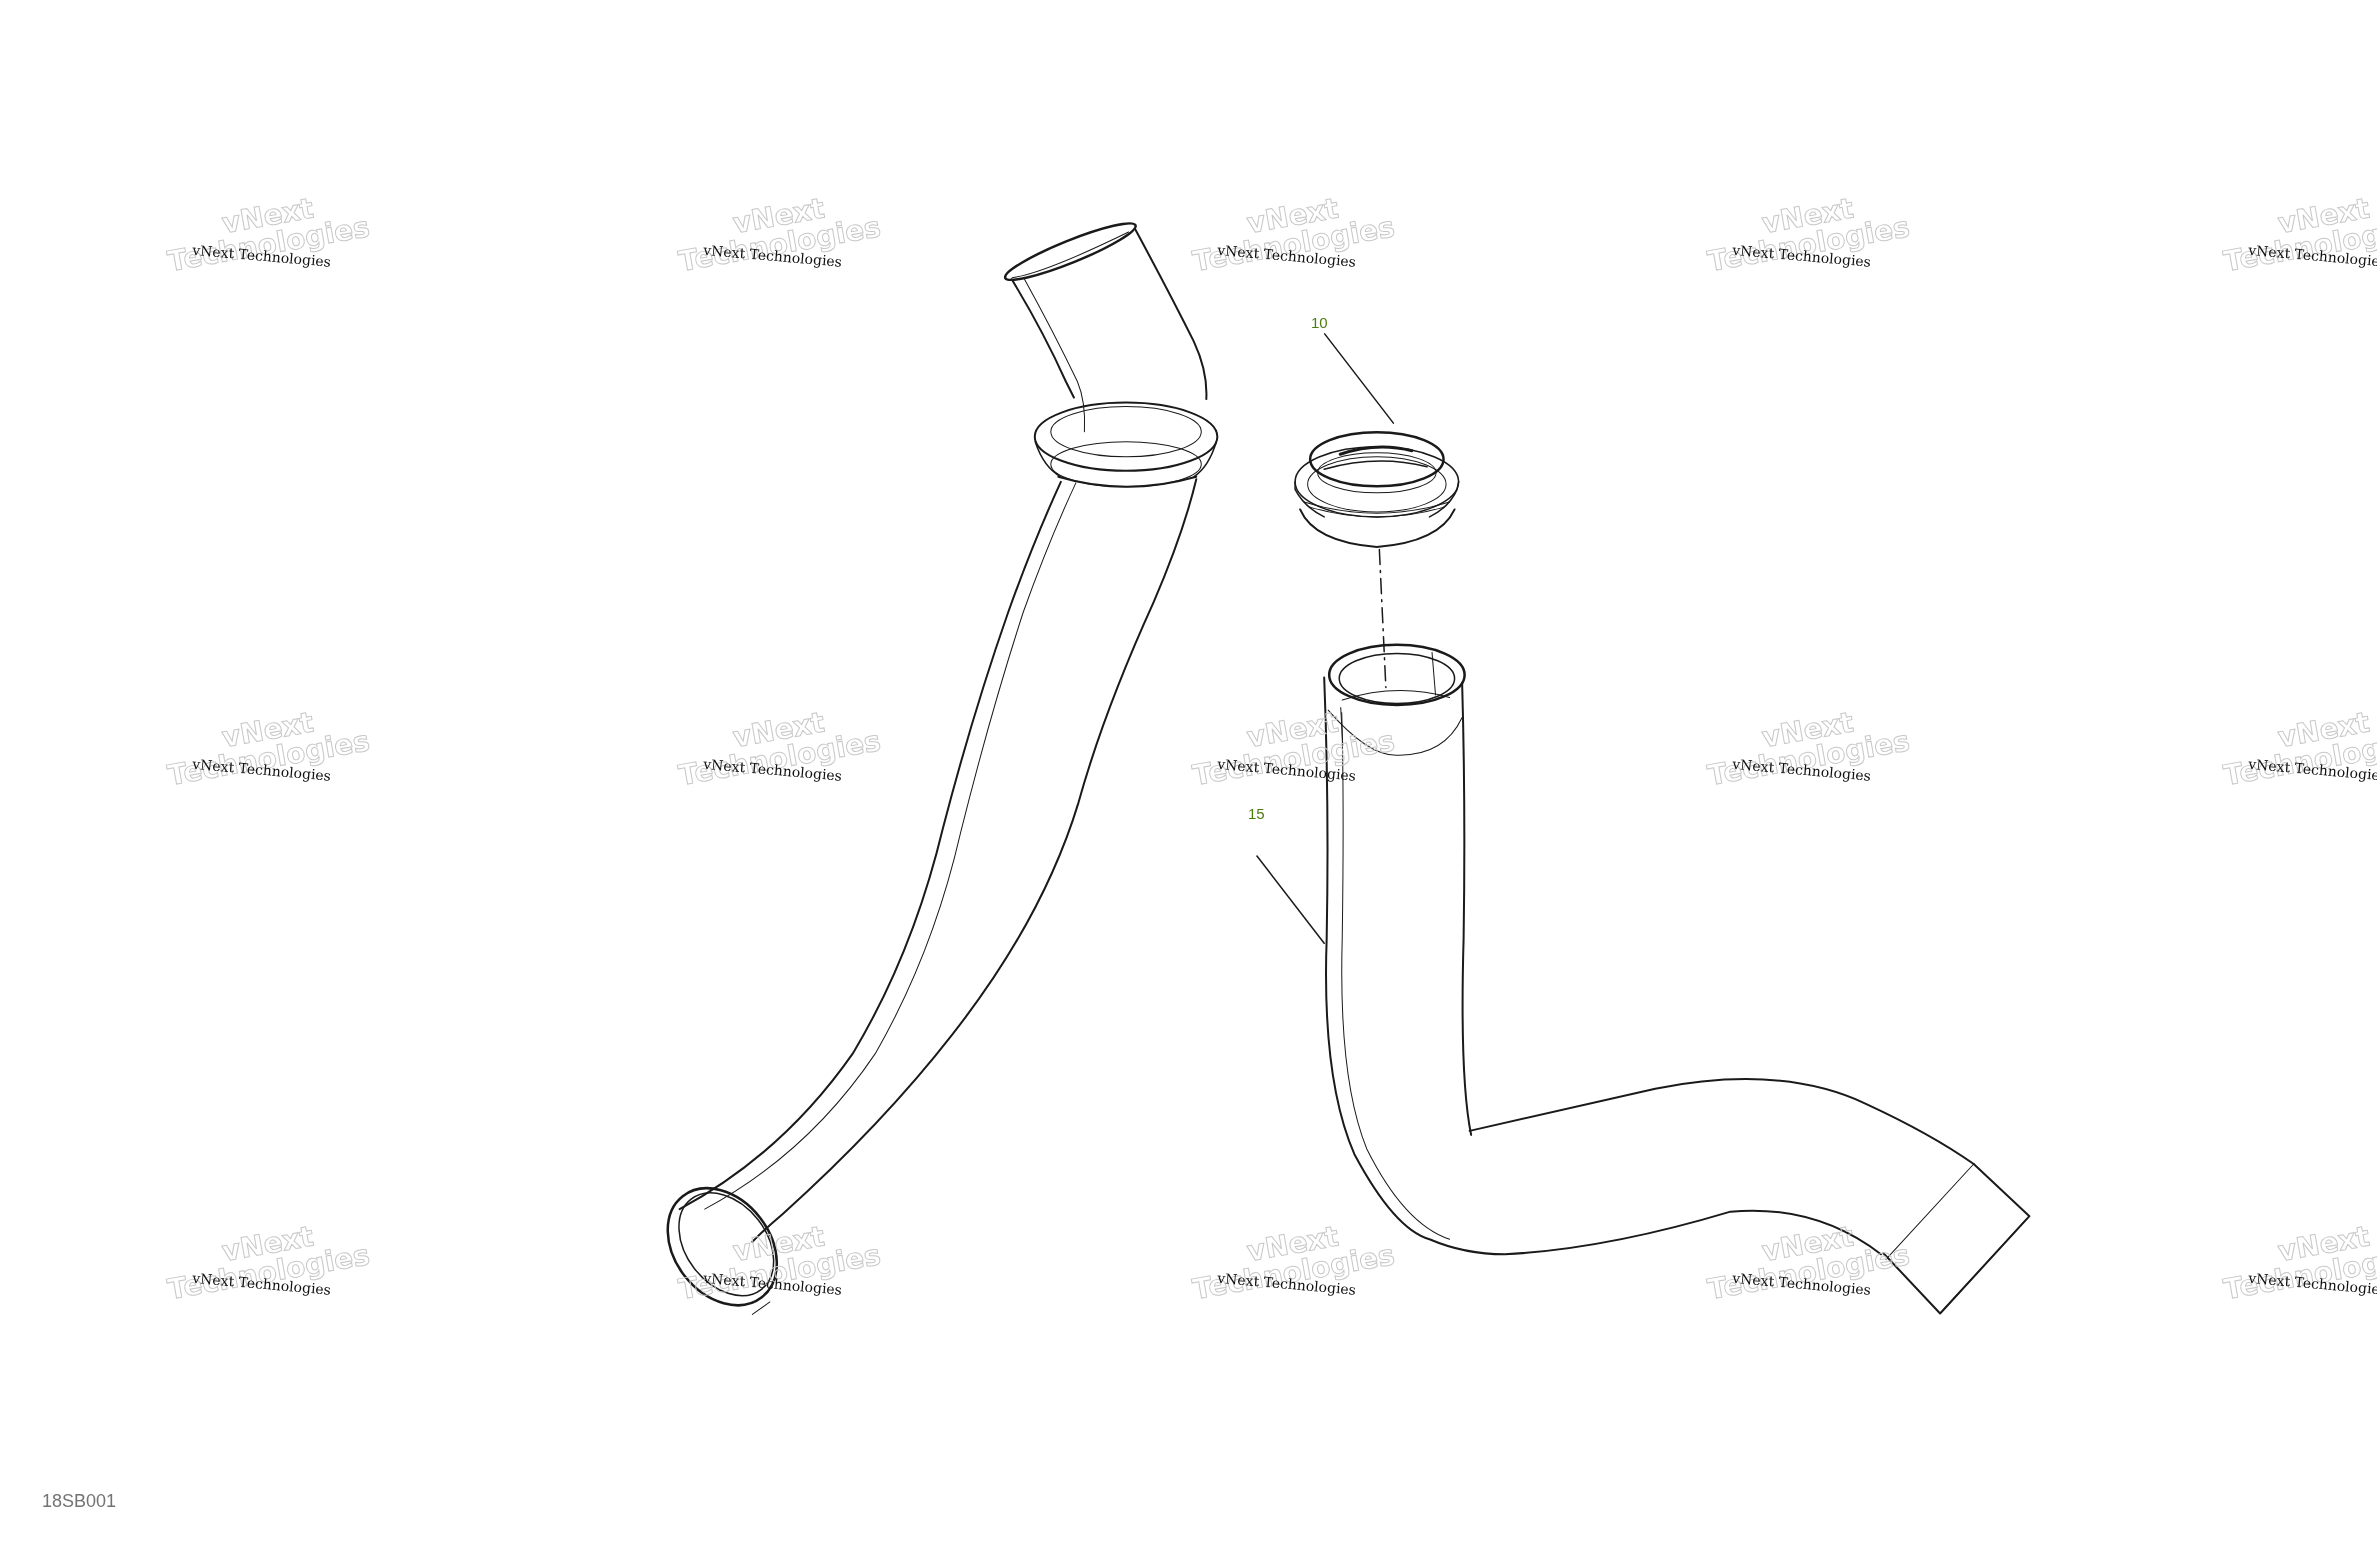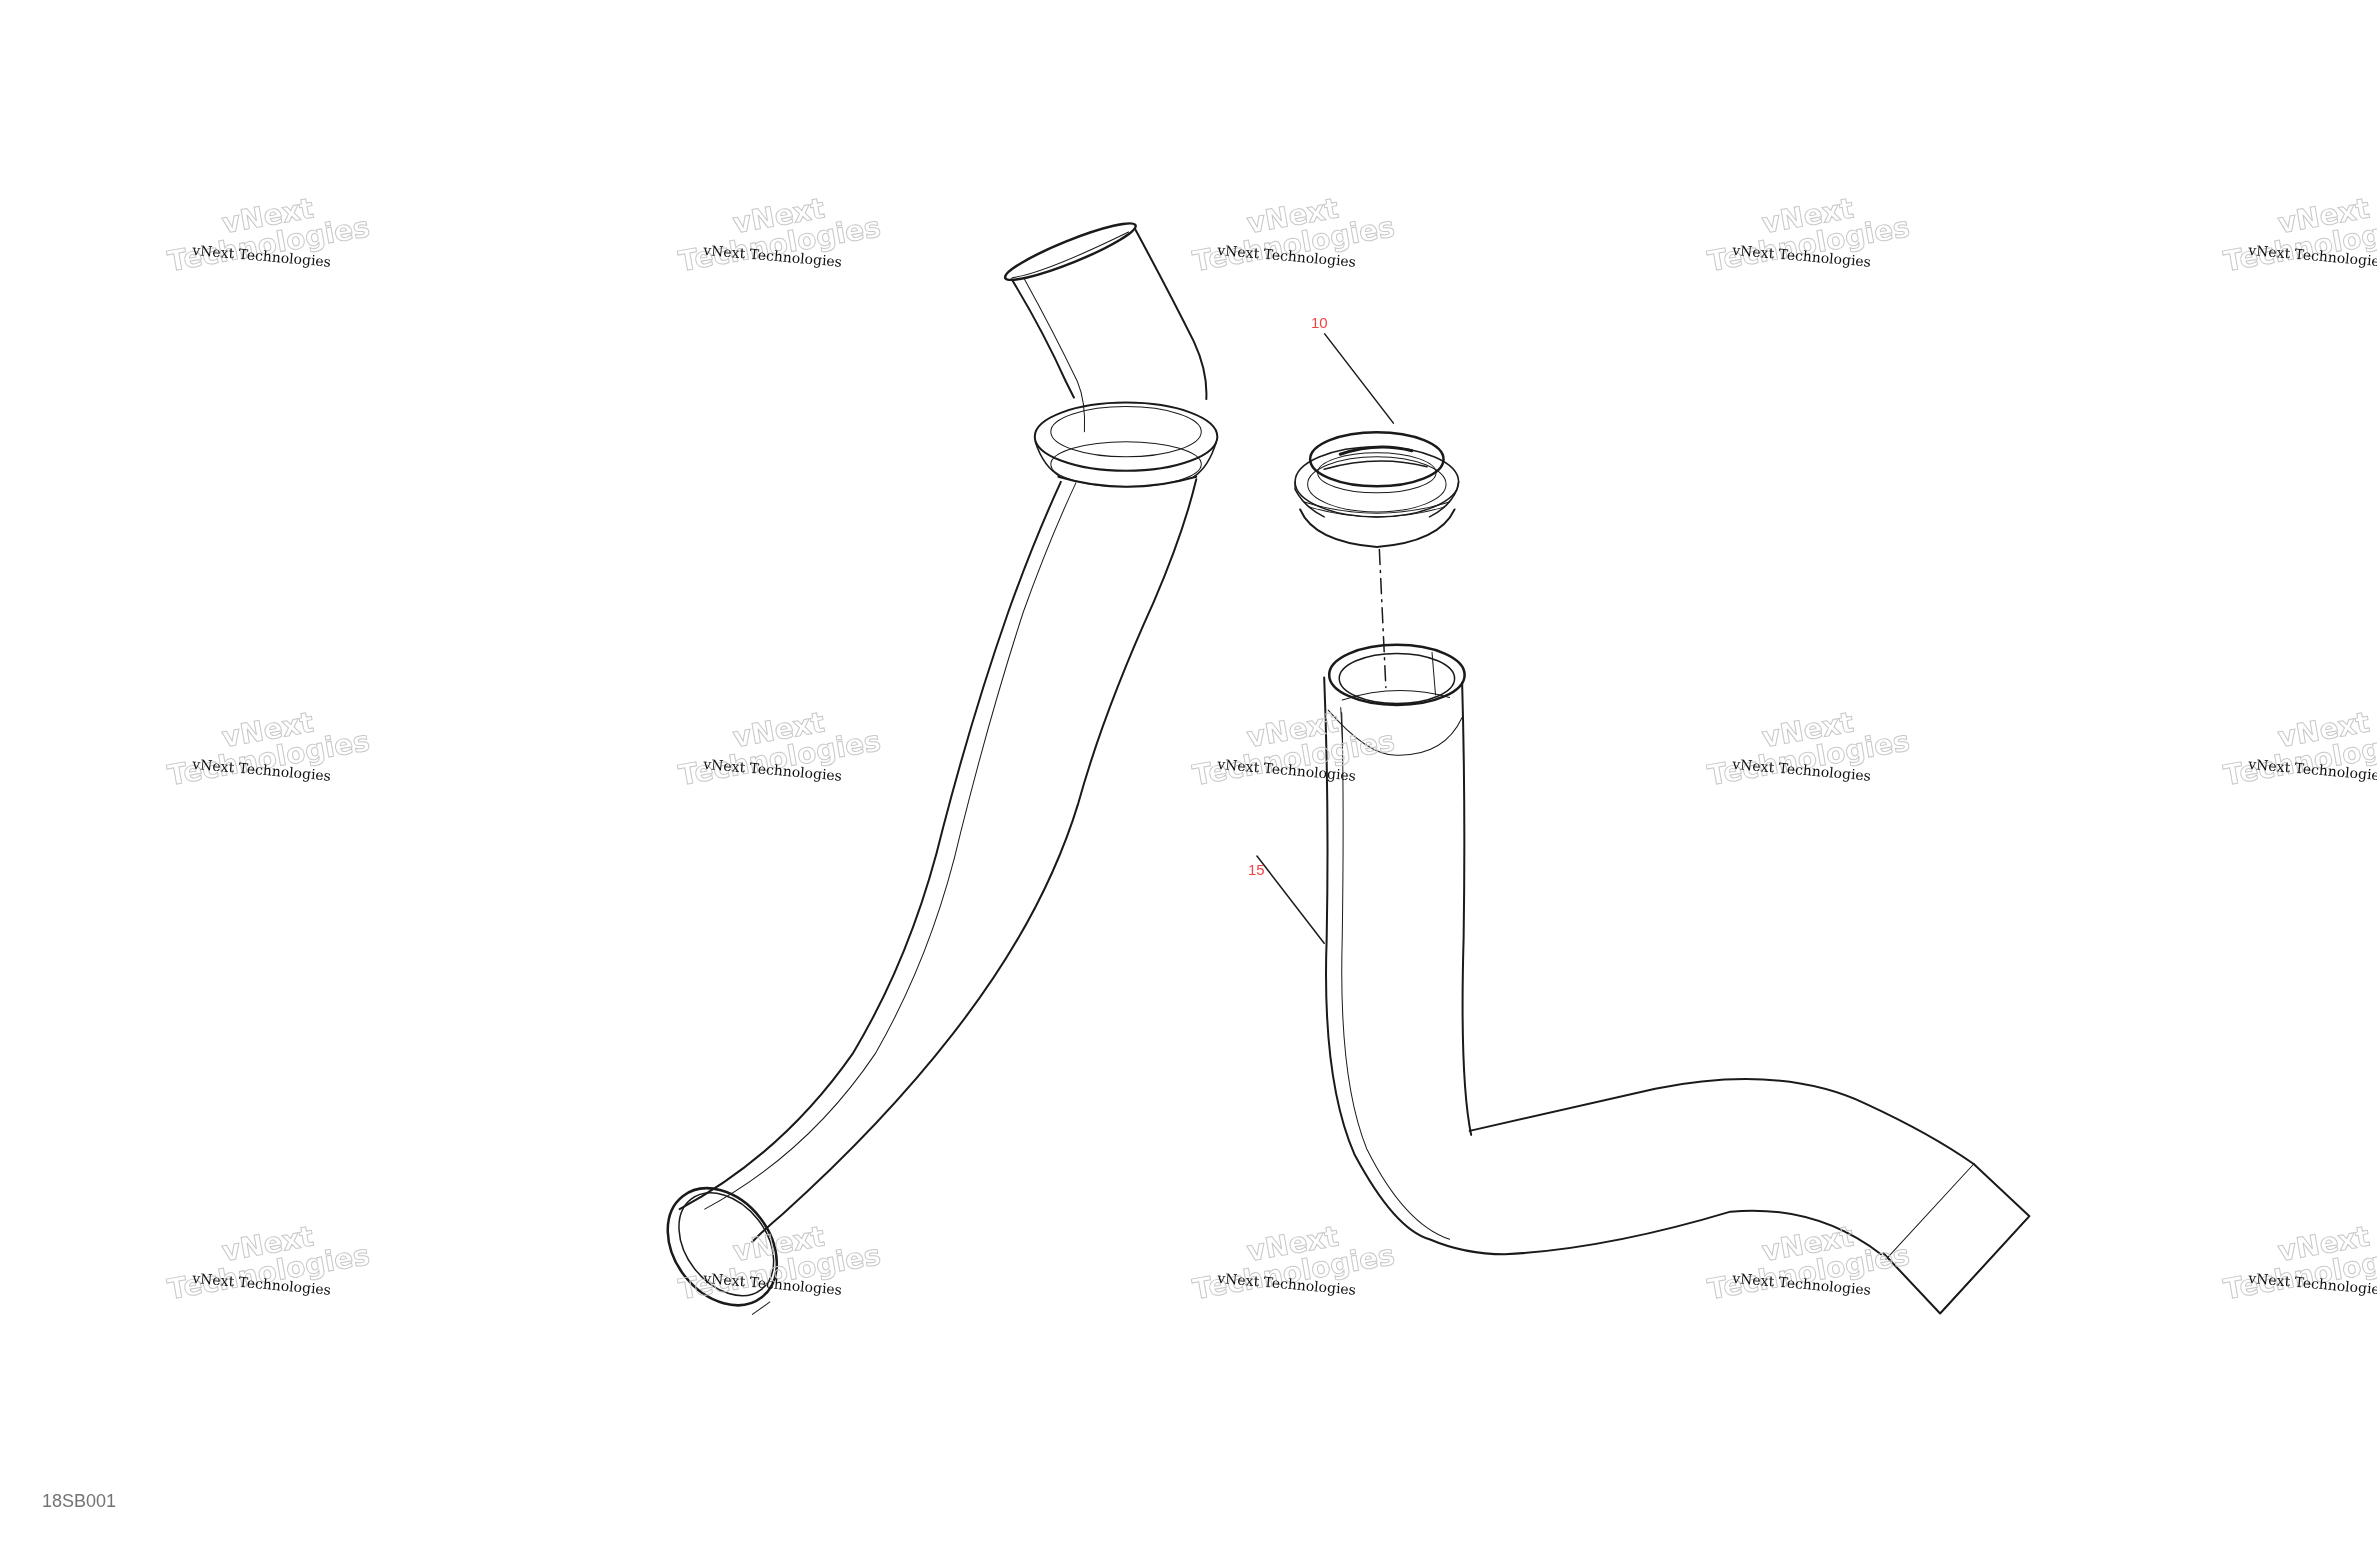--- a/index.html
+++ b/index.html
@@ -1,19 +1,19 @@
 <!DOCTYPE html>
 <html style="font-size:8px"><head>
   <meta charset="utf-8">
   <style>
     html, body { margin: 0; padding: 0; background: #ffffff; }
     body { width: 2377px; height: 1542px; position: relative; overflow: hidden; font-family: "Liberation Sans", sans-serif; }
     .canvas { position: absolute; left: 0; top: 0; width: 2377px; height: 1542px; }
     .drawing { position: absolute; left: 0; top: 0; }
-    .callout { position: absolute; font-family: "Liberation Sans", sans-serif; font-size: 15px; color: #ef4444; }
+    .callout { position: absolute; font-family: "Liberation Sans", sans-serif; font-size: 15px; color: #4d7c0f; }
     .figure-id { position: absolute; left: 42px; top: 1491px; font-family: "Liberation Sans", sans-serif; font-size: 18px; color: #737373; }
     .wm { position: absolute; width: 211px; height: 80px; transform: rotate(-10deg); transform-origin: left top; pointer-events: none; }
     .wm-outline { position: absolute; left: 0; top: 0; font-family: "DejaVu Sans", sans-serif; font-weight: bold; font-size: 28px; line-height: 28px; color: transparent; -webkit-text-stroke: 1px #c8c8c8; white-space: nowrap; }
     .wm-outline .l1 { display: block; padding-left: 60px; }
     .wm-outline .l2 { display: block; padding-left: 0; }
     .wm-serif { position: absolute; left: 28px; top: 26px; font-family: "DejaVu Serif", serif; font-size: 14px; color: #111; white-space: nowrap; transform: rotate(15deg); transform-origin: left top; }
   </style>
 </head>
 <body>
 
@@ -81,21 +81,21 @@
 
       <path d="M3935 2320 L4046 2424 L3868 2618 L3755 2498" stroke-width="4"></path>
       <path d="M3935 2320 L3760 2510" stroke-width="2"></path>
       <path d="M4040 2430 L3875 2610" stroke-width="2"></path>
 
       <path d="M2506 1706 L2640 1880" stroke-width="3"></path>
     </g>
   </svg>
 
   <div class="callout" style="left:1311px; top:314px;">10</div>
-  <div class="callout" style="left:1248px; top:861px;">15</div>
+  <div class="callout" style="left:1248px; top:805px;">15</div>
 
   <div class="figure-id">18SB001</div>
 
   <div class="wm" style="left:161px; top:221px;">
     <div class="wm-outline">
         <span class="l1">vNext</span>
         <span class="l2">Technologies</span>
       </div>
     <div class="wm-serif">vNext Technologies</div>
   </div>

